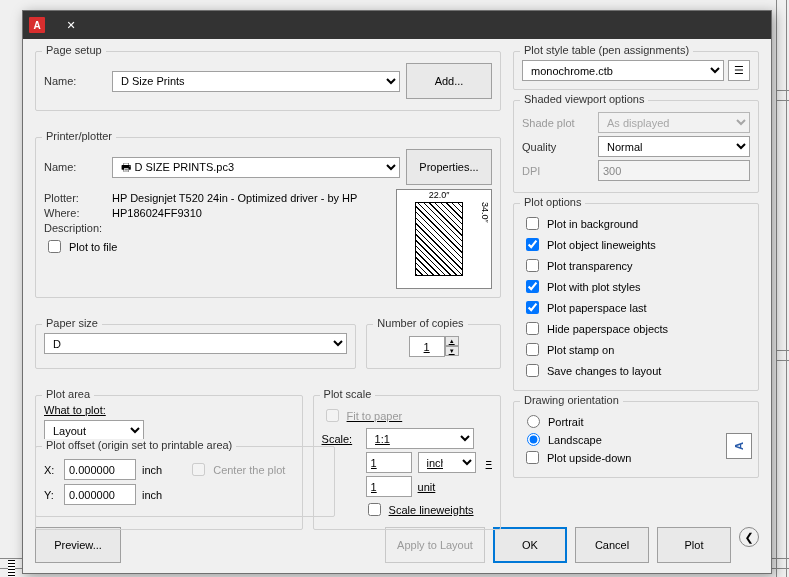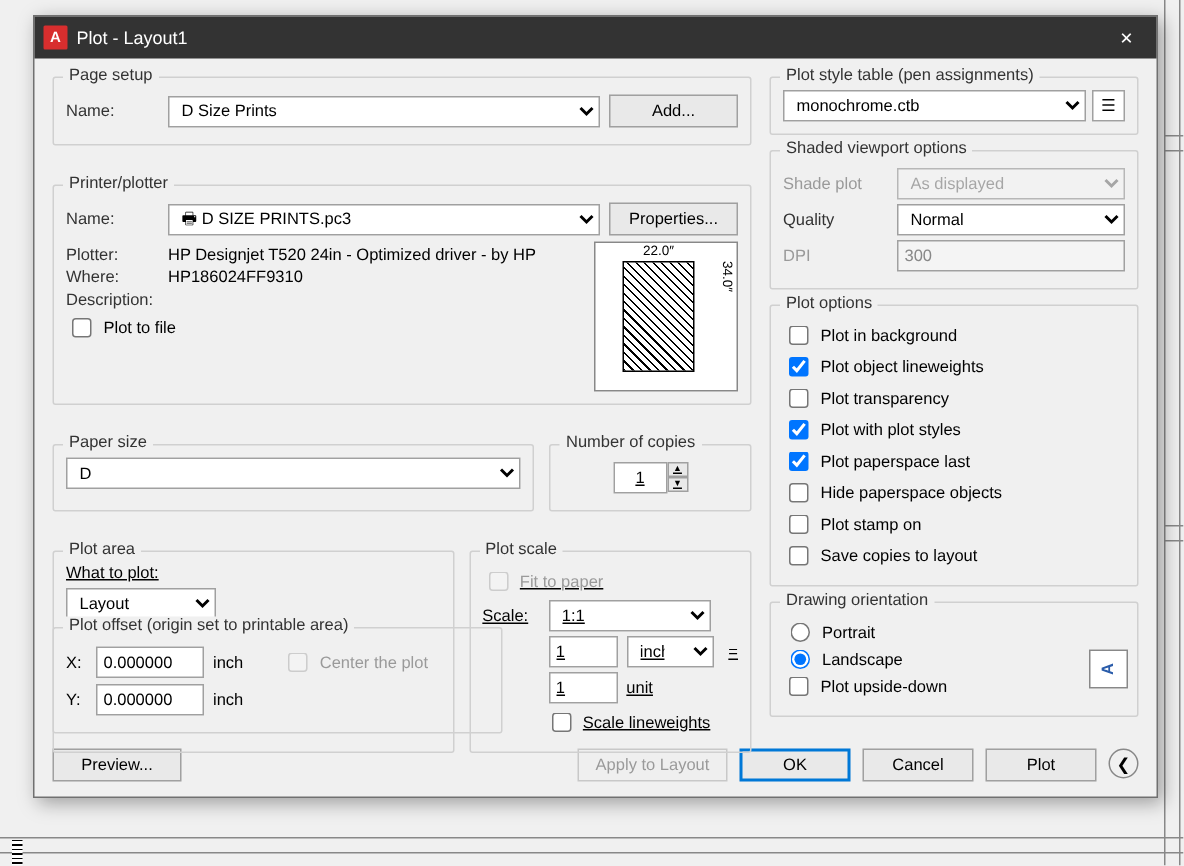--- a/index.html
+++ b/index.html
@@ -15,21 +15,21 @@
 .col-left { width: 490px; display: flex; flex-direction: column; gap: 22px; }
 .col-right { flex: 1; display: flex; flex-direction: column; gap: 6px; }
 .group { border: 1px solid #d0d0d0; border-radius: 2px; padding: 8px 8px 8px 8px; position: relative; margin-top: 4px; }
 .group-title { position: absolute; top: -8px; left: 6px; background: #f0f0f0; padding: 0 4px; color: #333; }
 .row { display: flex; align-items: center; gap: 6px; margin: 3px 0; }
 .lbl { width: 62px; color: #333; }
 .lbl-dis { color: #9a9a9a; }
 select, input[type=text] { height: 21px; border: 1px solid #a0a0a0; background: #fff; padding: 0 4px; font-size: 11px; }
 select { padding-right: 16px; }
 select:disabled, input:disabled { background: #f4f4f4; color: #888; }
-.btn { height: 22px; border: 1px solid #a0a0a0; background: #e9e9e9; padding: 0 4px; display: inline-flex; align-items: center; justify-content: center; cursor: default; }
+.btn { height: 36px; border: 1px solid #a0a0a0; background: #e9e9e9; padding: 0 4px; display: inline-flex; align-items: center; justify-content: center; cursor: default; }
 .btn-dis { color: #9a9a9a; border-color: #c8c8c8; background: #efefef; }
 .btn-primary { border-color: #0078d7; box-shadow: inset 0 0 0 1px #0078d7; }
 .chk { display: flex; align-items: center; gap: 5px; margin: 2px 0; }
 .chk input { width: 13px; height: 13px; }
 .radio { display: flex; align-items: flex-end; gap: 5px; margin: 2px 0; }
 .twocol { display: flex; gap: 10px; text-decoration: underline; }
 .twocol > div { flex: 1; }
 .preview-box { width: 96px; height: 100px; border: 1px solid #888; position: relative; background: #fff; }
 .preview-box .sheet { position: absolute; left: 18px; top: 12px; width: 48px; height: 74px; border: 1px solid #000; }
 .preview-box .dim-w { position: absolute; top: 0px; left: 18px; width: 48px; text-align: center; font-size: 9px; }
@@ -58,21 +58,20 @@
   <div style="left:776px;top:90px;width:13px;height:1px"></div>
   <div style="left:776px;top:100px;width:13px;height:1px"></div>
   <div style="left:776px;top:350px;width:13px;height:1px"></div>
   <div style="left:776px;top:360px;width:13px;height:1px"></div>
   <div style="left:8px;top:560px;width:7px;height:17px;background:repeating-linear-gradient(#000 0 1px,#fff 1px 3px)"></div>
 </div>
 
 <div class="dialog">
   <div class="titlebar">
     <div class="app-icon">A</div>
-    <div class="titlebar-title">Plot - Layout1</div>
     <div class="close-btn">
         <span>✕</span>
       </div>
   </div>
 
   <div class="body">
     <div class="col-left">
 
       <div class="group">
         <span class="group-title">Page setup</span>
@@ -245,21 +244,21 @@
         <label class="chk">
             <input type="checkbox" style="">
             <span>Hide paperspace objects</span>
           </label>
         <label class="chk">
             <input type="checkbox" style="">
             <span>Plot stamp on</span>
           </label>
         <label class="chk">
             <input type="checkbox" style="">
-            <span>Save copies to layout</span>
+            <span>Save changes to layout</span>
           </label>
       </div>
 
       <div class="group" style="position:relative">
         <span class="group-title">Drawing orientation</span>
         <label class="radio">
             <input type="radio" name="or" style="">
             <span>Portrait</span>
           </label>
         <label class="radio">

